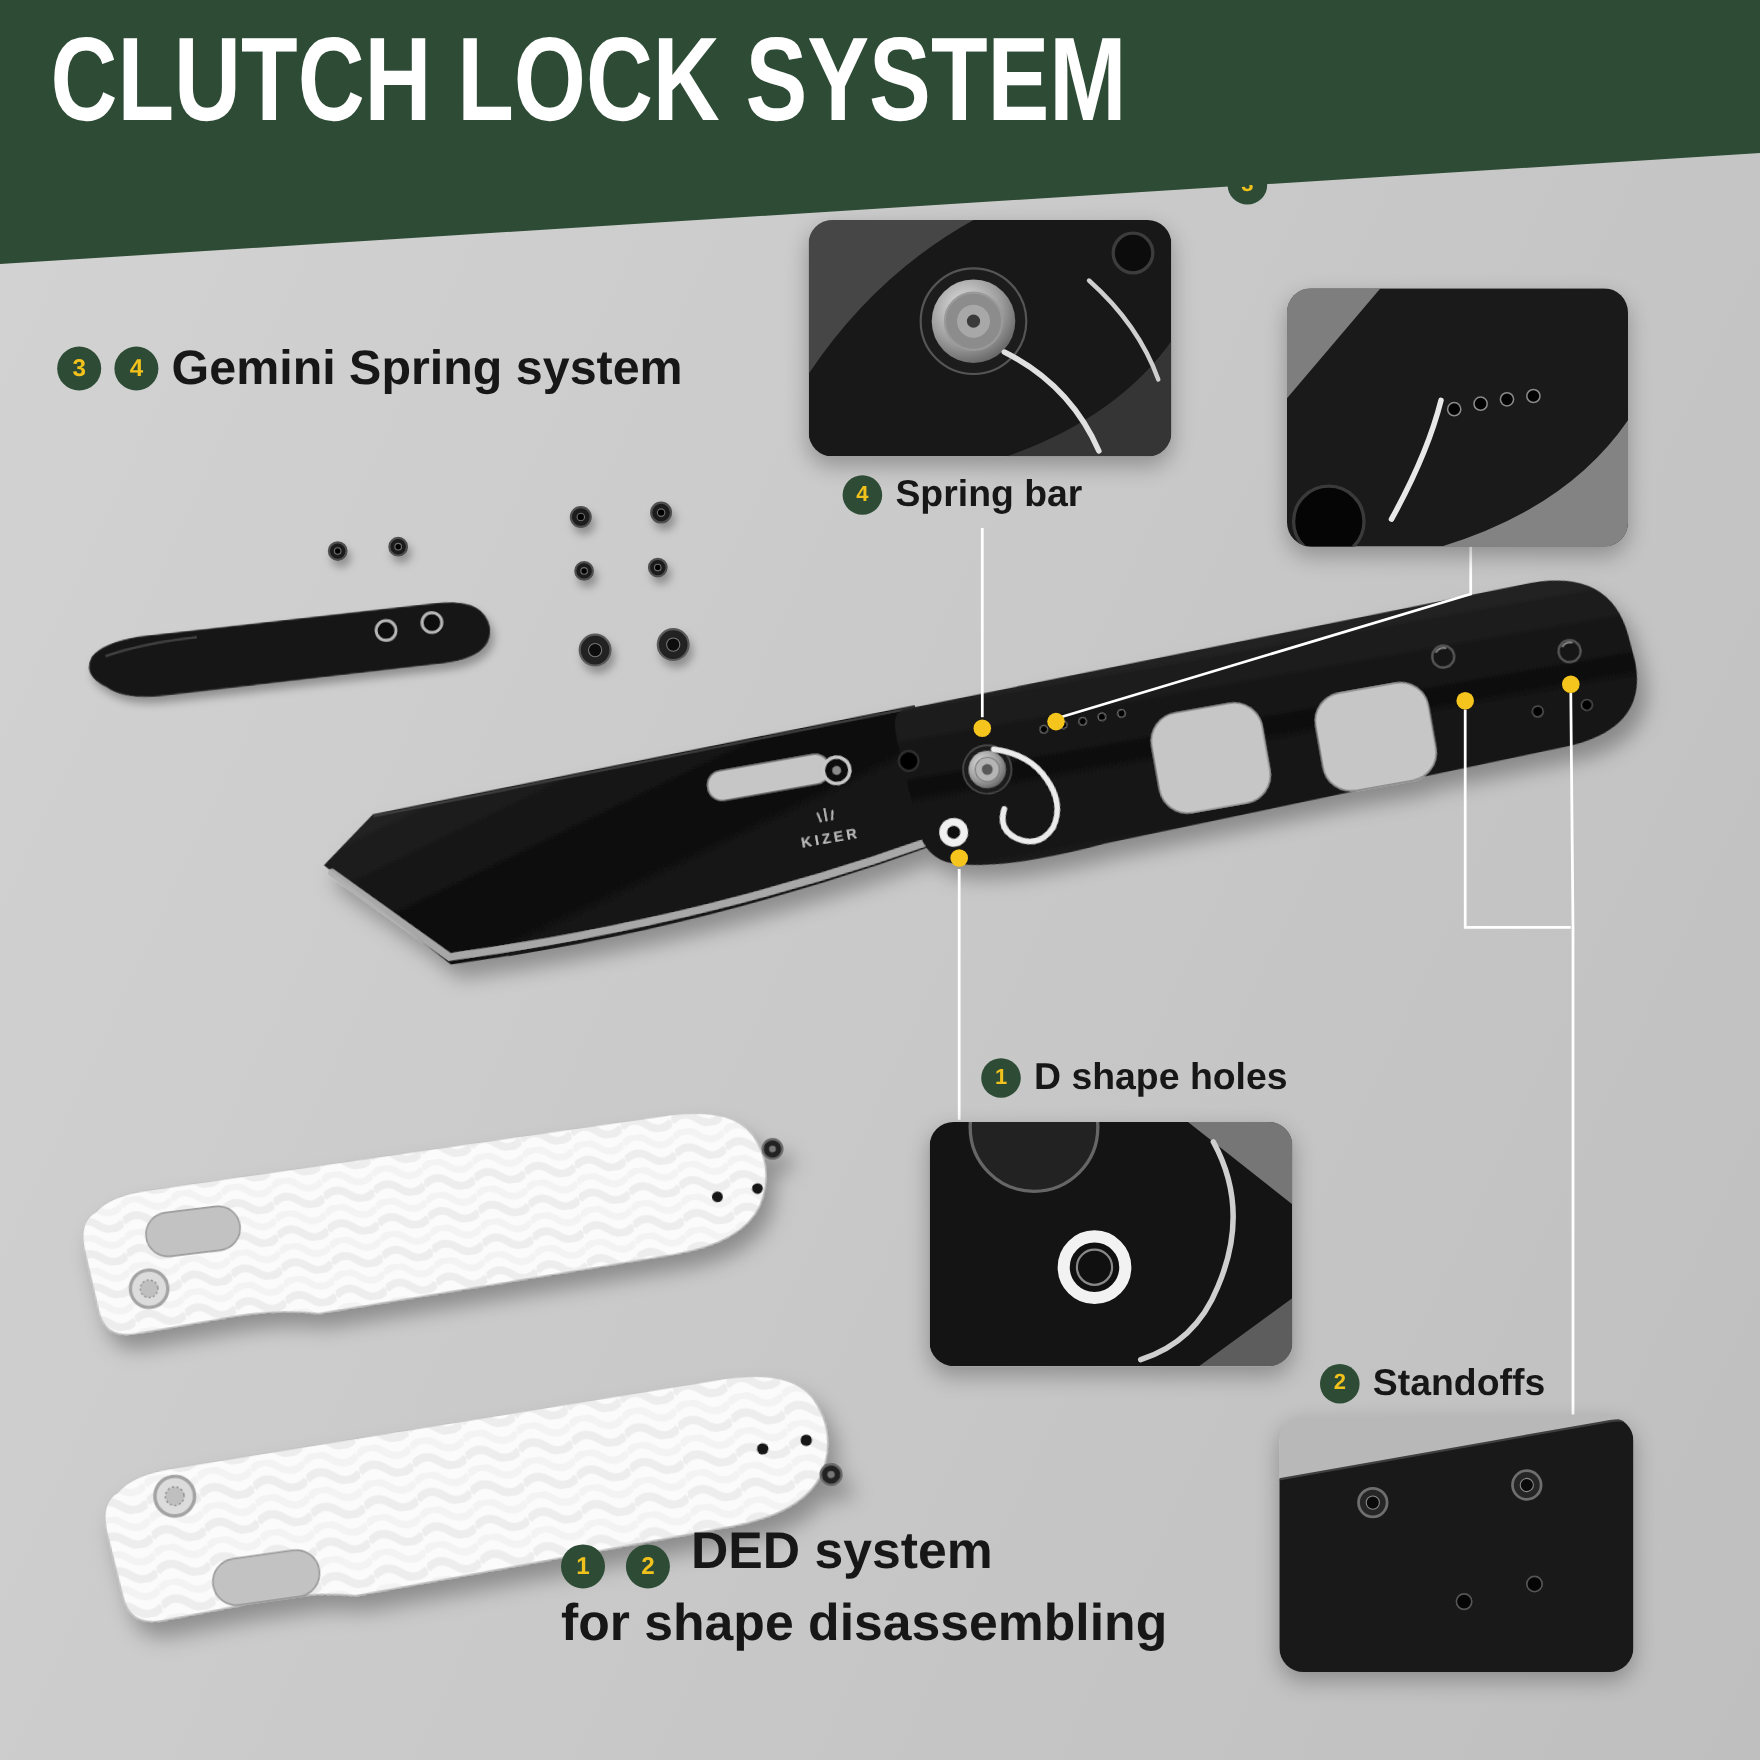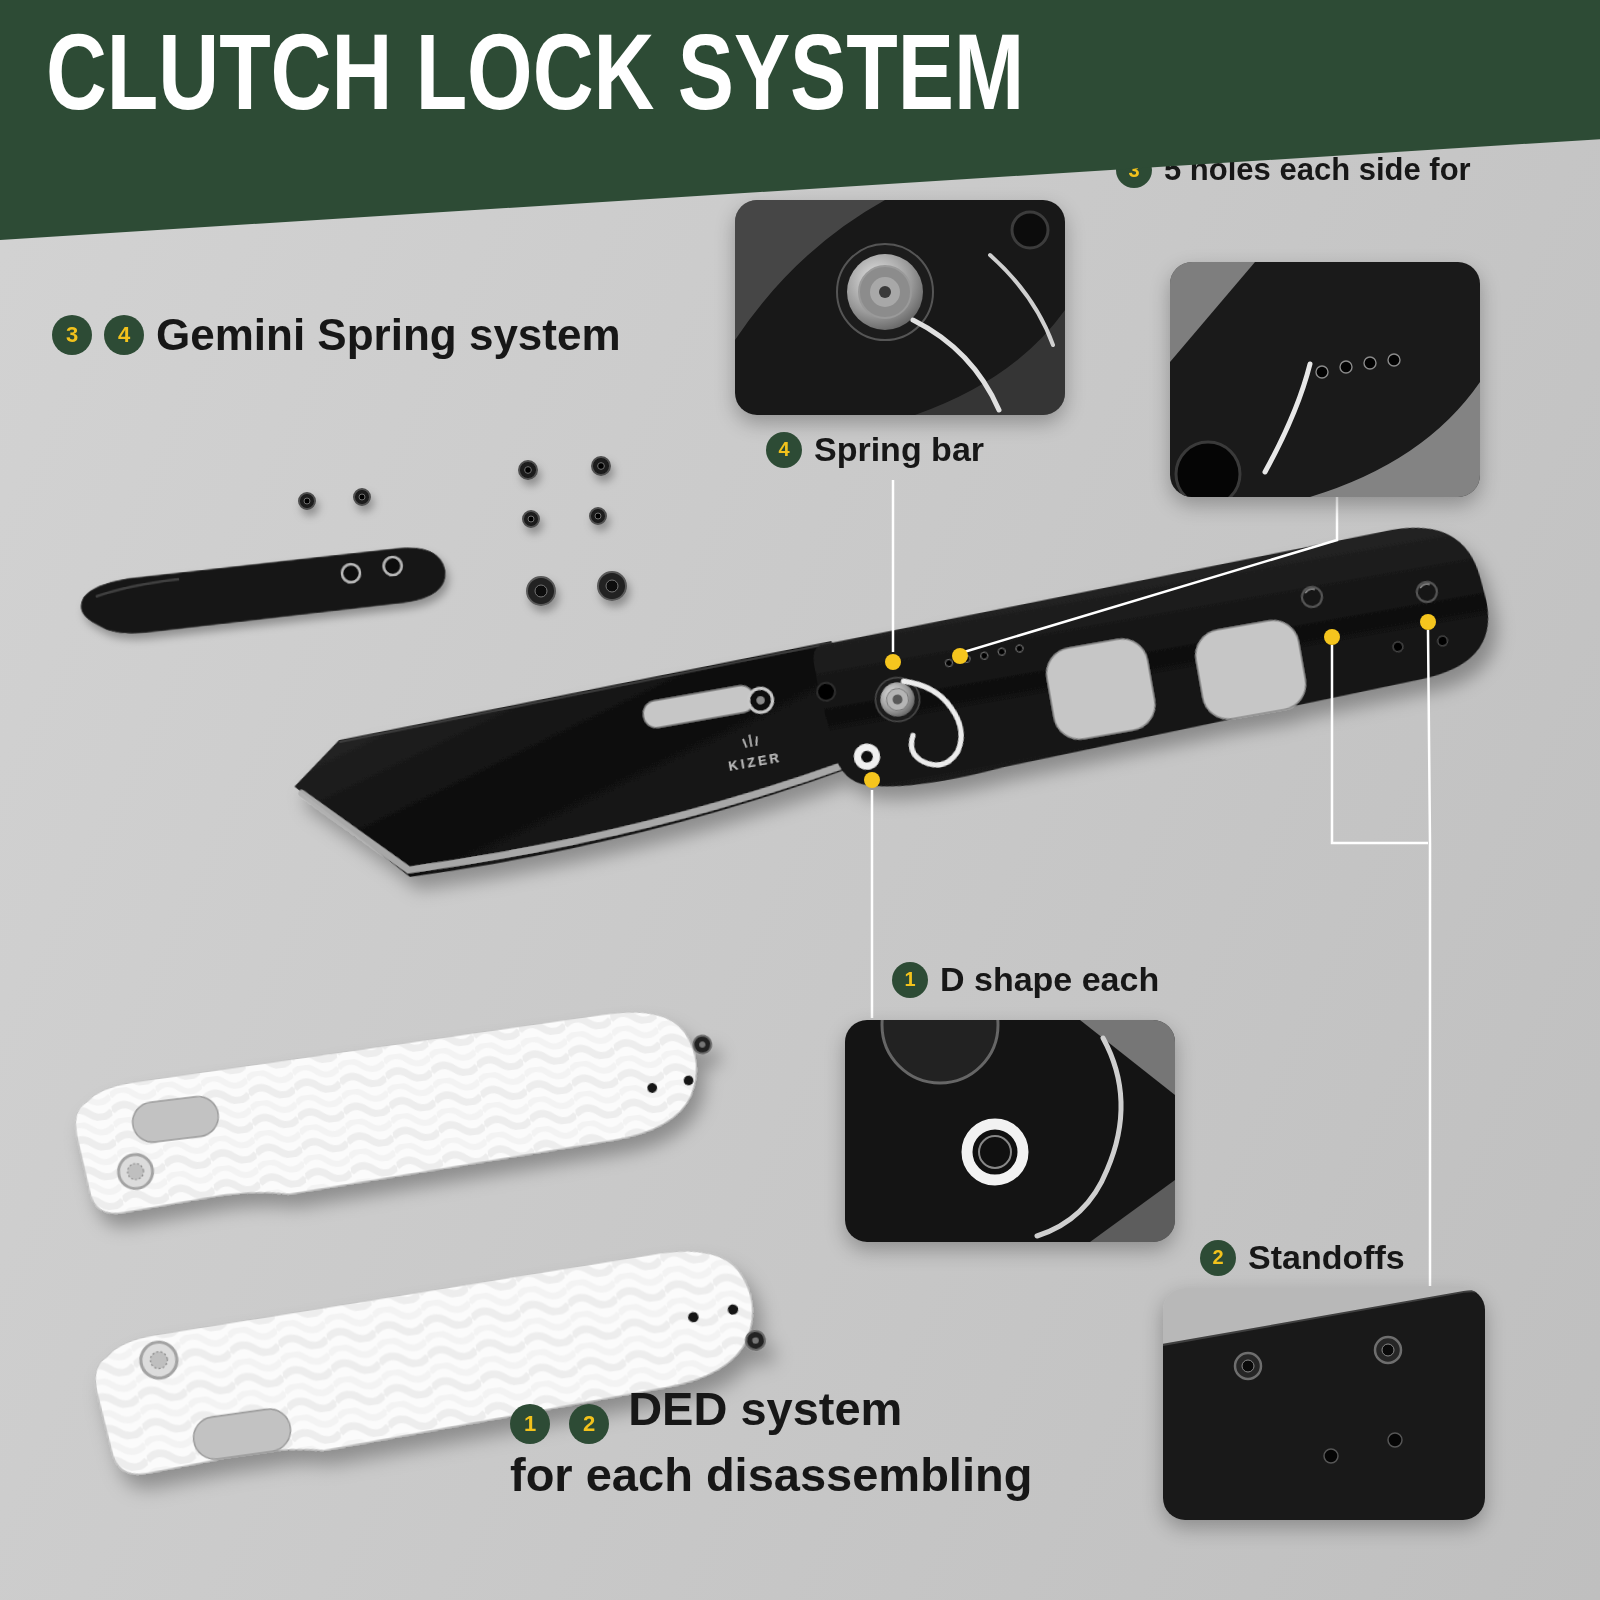--- a/index.html
+++ b/index.html
@@ -302,21 +302,20 @@
     </svg>
   </div>
 
   <div class="banner">
     <h1 class="page-title">CLUTCH LOCK SYSTEM</h1>
   </div>
 
   <div class="callout co-holes">
     <div class="row">
       <span class="badge badge-md">3</span>
-      <span>5 holes each side for</span>
     </div>
   </div>
 
   <div class="callout co-gemini">
     <div class="row">
       <span class="badge badge-lg">3</span>
       <span class="badge badge-lg">4</span>
       <span>Gemini Spring system</span>
     </div>
   </div>
@@ -324,33 +323,33 @@
   <div class="callout co-clutch">
     <div class="row">
       <span class="badge badge-md">4</span>
       <span>Spring bar</span>
     </div>
   </div>
 
   <div class="callout co-dpivot">
     <div class="row">
       <span class="badge badge-md">1</span>
-      <span>D shape each</span>
+      <span>D shape holes</span>
     </div>
   </div>
 
   <div class="callout co-standoffs">
     <div class="row">
       <span class="badge badge-md">2</span>
       <span>Standoffs</span>
     </div>
   </div>
 
   <div class="callout co-ded">
     <div>
       <span class="badge badge-lg">1</span>
       <span class="badge badge-lg">2</span>
       <span>DED system</span>
     </div>
-    <div>for each disassembling</div>
+    <div>for shape disassembling</div>
   </div>
 
 </div>
 
 </body></html>

